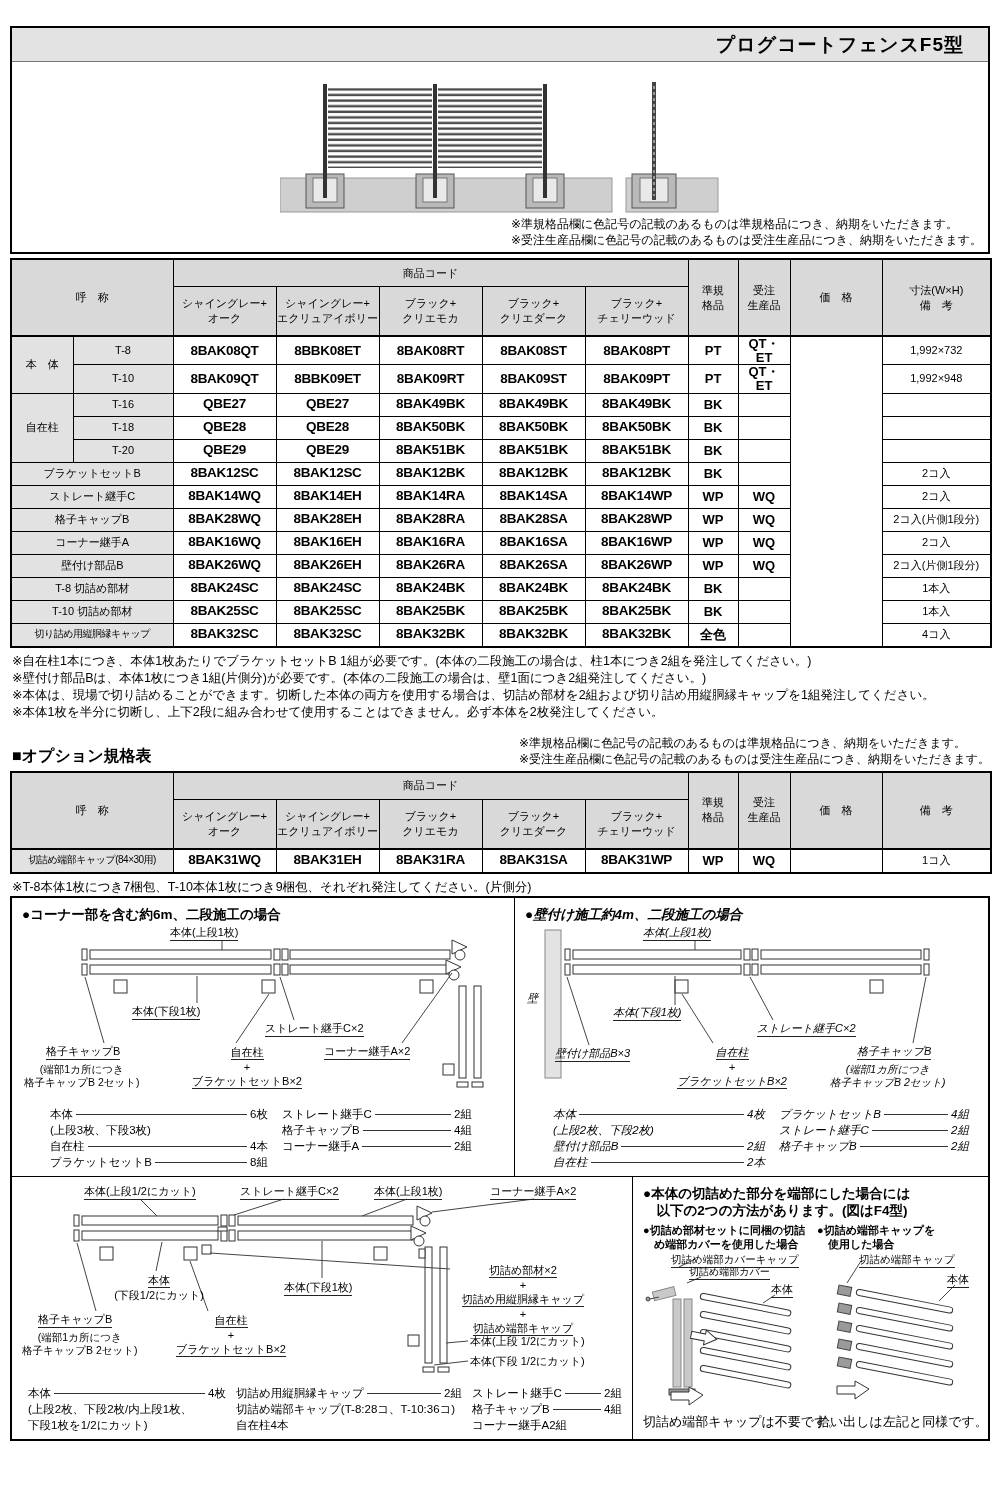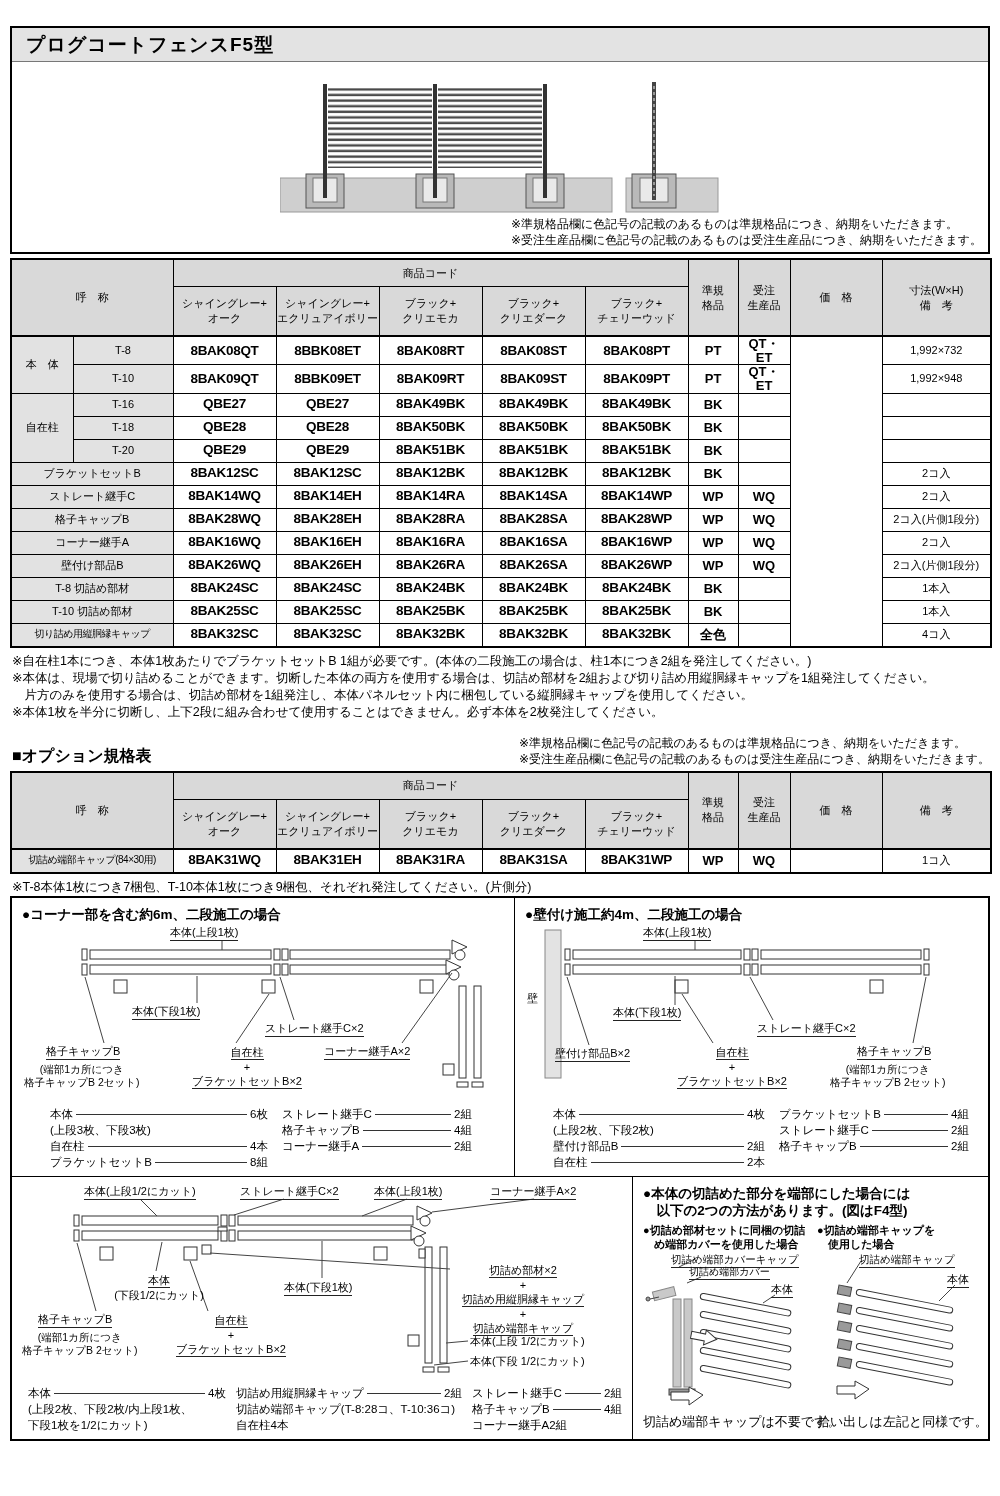--- a/index.html
+++ b/index.html
@@ -2,21 +2,21 @@
 <html><head>
 <meta charset="utf-8">
 <style>
   html,body{margin:0;padding:0;background:#fff;color:#000;
     font-family:"Liberation Sans","DejaVu Sans",sans-serif;}
   .page{width:1000px;box-sizing:border-box;padding:26px 10px 10px 10px;}
 
   
   .top-box{border:2px solid #000;}
   .title-bar{background:#e3e3e3;border-bottom:1px solid #777;padding:4px 24px 3px 14px;
-    display:flex;align-items:baseline;gap:4px;}
+    display:flex;align-items:baseline;gap:4px;justify-content:flex-end;}
   .ttl{font-size:19px;font-weight:bold;letter-spacing:1px;}
   .sub{font-size:10.5px;font-weight:bold;}
   .illus-area{position:relative;height:182px;background:#fff;}
   .illus-area svg{display:block;margin:8px auto 0 auto;}
   .stock-notes{position:absolute;right:6px;bottom:4px;font-size:12px;line-height:16px;text-align:left;}
 
   
   table.spec{border-collapse:collapse;border:2px solid #000;table-layout:fixed;width:980px;margin-top:4px;}
   .spec th{background:#d9d9d9;border:1px solid #000;font-weight:normal;font-size:11px;padding:1px 0;}
   .spec thead tr.h1 th{height:24px;}
@@ -37,21 +37,21 @@
   .opt-head-row h2{margin:0 0 0 2px;font-size:16px;}
   .opt-head-row .stock-notes{position:static;}
   h2.sect{font-size:16px;margin:16px 0 4px 2px;}
 
   
   .pickup-box{border:2px solid #000;width:980px;box-sizing:border-box;}
   .prow{display:flex;}
   .prow + .prow{border-top:1.5px solid #000;}
   .pcell{box-sizing:border-box;padding:8px 6px 6px 10px;position:relative;}
   .pcell + .pcell{border-left:1.5px solid #000;}
-  .c1{width:502px;} .c2{width:474px;} .c3{width:620px;} .c4{width:356px;}
+  .c1{width:502px;} .c2{width:474px;font-style:italic;} .c3{width:620px;} .c4{width:356px;}
   .extitle{font-weight:bold;font-size:13.5px;margin-bottom:2px;}
   .diagram{position:relative;}
   .diagram svg{display:block;}
   .lab{position:absolute;font-size:11px;line-height:13px;white-space:nowrap;
     border-bottom:1px solid #222;padding-bottom:1px;}
   .lab.nu{border-bottom:none;}
   .blk{position:absolute;text-align:center;font-size:11px;line-height:14px;}
   .blk span{display:block;}
   .blk .u{display:inline-block;border-bottom:1px solid #222;padding-bottom:0;}
   .pnote{position:absolute;font-size:10.5px;line-height:13px;white-space:pre-line;text-align:center;}
@@ -301,22 +301,22 @@
           <td class="cd">8BAK32BK</td>
           <td class="fl">全色</td>
           <td class="fl"></td>
           <td class="rm">4コ入</td>
         </tr>
       </tbody>
   </table>
 
   <div class="notes">
       <div>※自在柱1本につき、本体1枚あたりでブラケットセットB 1組が必要です。(本体の二段施工の場合は、柱1本につき2組を発注してください。)</div>
+      <div>※壁付け部品Bは、本体1枚につき1組(片側分)が必要です。(本体の二段施工の場合は、壁1面につき2組発注してください。)</div>
       <div>※本体は、現場で切り詰めることができます。切断した本体の両方を使用する場合は、切詰め部材を2組および切り詰め用縦胴縁キャップを1組発注してください。</div>
-      <div>　片方のみを使用する場合は、切詰め部材を1組発注し、本体パネルセット内に梱包している縦胴縁キャップを使用してください。</div>
       <div>※本体1枚を半分に切断し、上下2段に組み合わせて使用することはできません。必ず本体を2枚発注してください。</div>
     </div>
 
   <div class="opt-head-row">
     <h2>■オプション規格表</h2>
     <div class="stock-notes">
         <div>※準規格品欄に色記号の記載のあるものは準規格品につき、納期をいただきます。</div>
         <div>※受注生産品欄に色記号の記載のあるものは受注生産品につき、納期をいただきます。</div>
       </div>
   </div>
@@ -490,21 +490,21 @@
             <path class="ln" d="M150,50 L150,79"></path>
             <path class="ln" d="M225,51 L248,94"></path>
             <path class="ln" d="M42,51 L64,119"></path>
             <path class="ln" d="M157,68 L188,117"></path>
             <path class="ln" d="M401,51 L388,117"></path>
           </svg>
           <div class="lab nu" style="left:2px;top:66px;">壁</div>
           <div class="lab" style="left:118px;top:0;">本体(上段1枚)</div>
           <div class="lab" style="left:88px;top:80px;">本体(下段1枚)</div>
           <div class="lab" style="left:232px;top:96px;">ストレート継手C×2</div>
-          <div class="lab" style="left:30px;top:121px;">壁付け部品B×2</div>
+          <div class="lab" style="left:30px;top:121px;">壁付け部品B×3</div>
           <div class="blk" style="left:140px;top:119px;width:134px;">
             <span class="u">自在柱</span>
             <span>+</span>
             <span class="u">ブラケットセットB×2</span>
           </div>
           <div class="lab" style="left:332px;top:119px;">格子キャップB</div>
           <div class="pnote" style="left:305px;top:137px;">(端部1カ所につき
 格子キャップB 2セット)</div>
         </div>
         <div class="parts">

